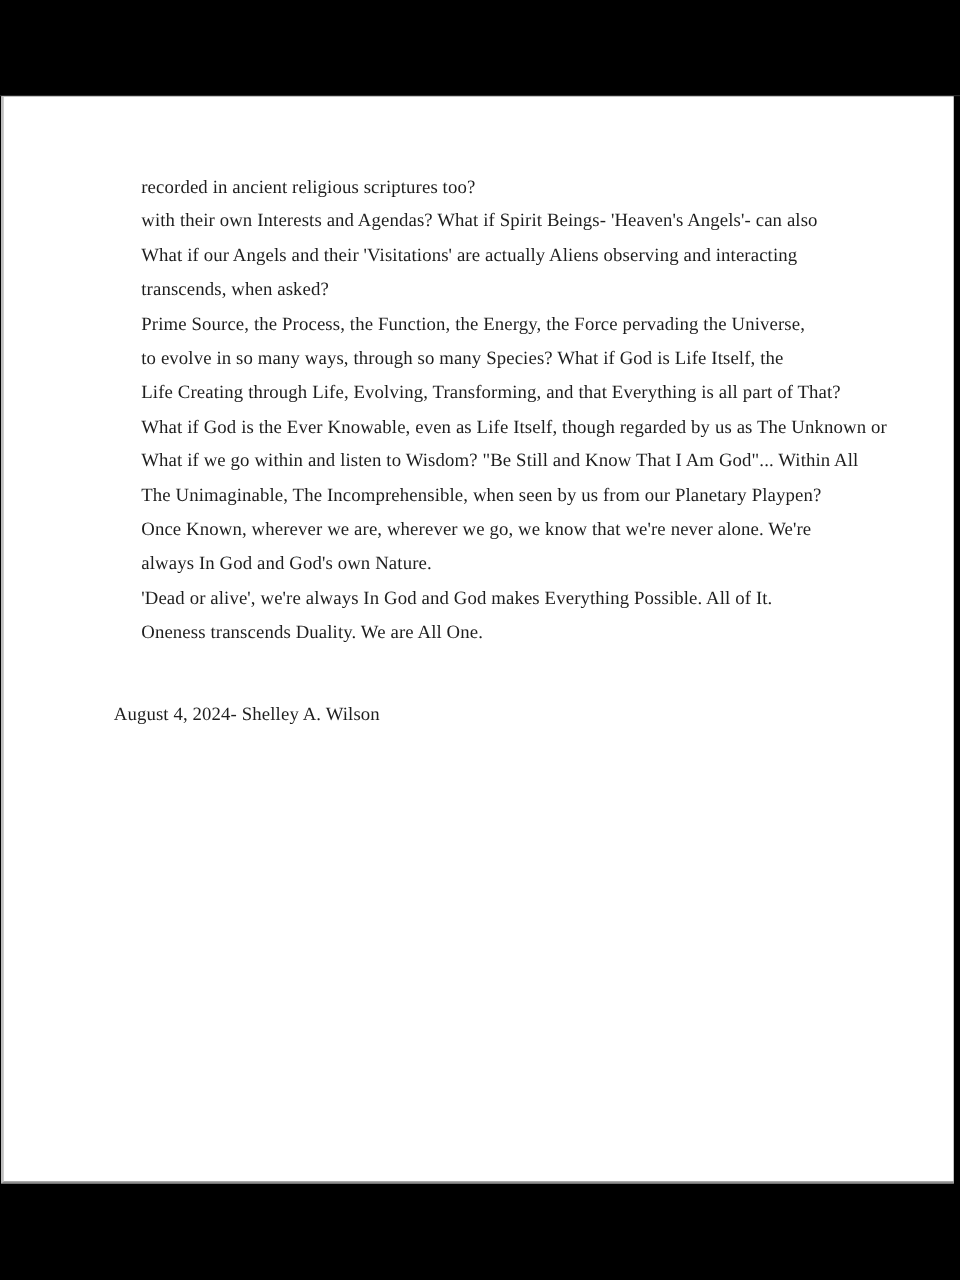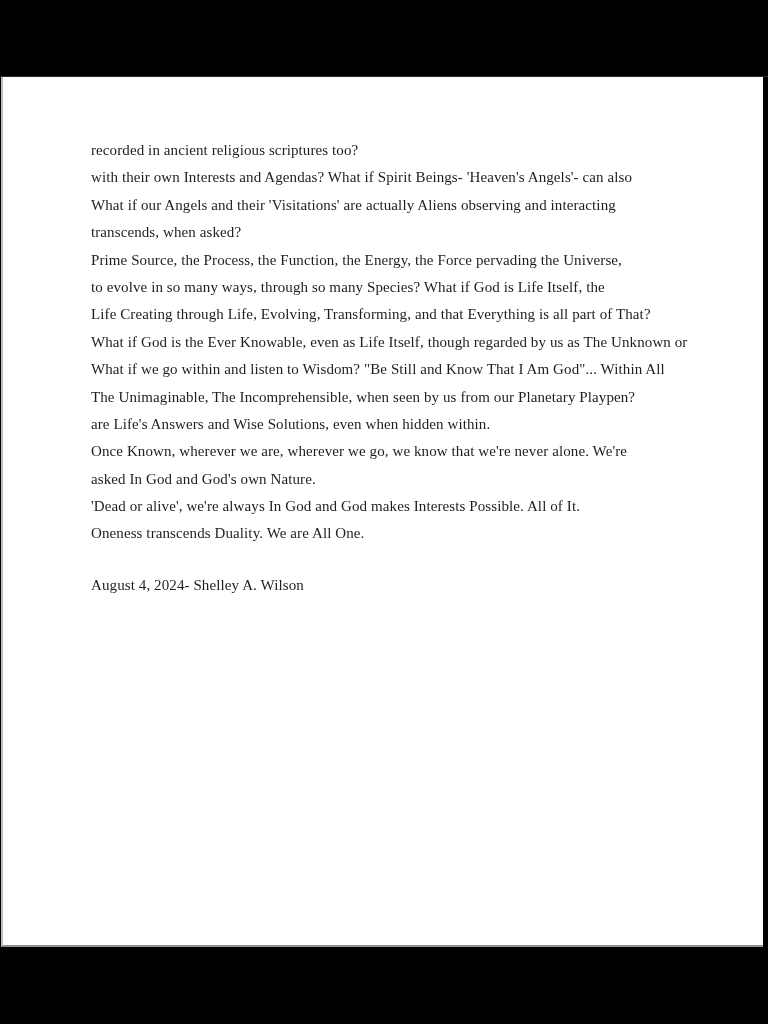--- a/index.html
+++ b/index.html
@@ -37,23 +37,24 @@
     border-bottom: 2px solid var(--page-edge-bottom);
     padding: 60px 36px 0 88px;
     color: var(--text);
     font-size: 15px;
   }
   .text-block .line {
     height: 27.4px;
     line-height: 27.4px;
     white-space: pre;
     letter-spacing: 0.1px;
+    margin-left: 22px;
   }
   .signature {
-    margin-top: 24px;
+    margin-top: 39px;
     height: 27.4px;
     line-height: 27.4px;
     white-space: pre;
     letter-spacing: 0.1px;
   }
 </style>
 </head>
 <body>
 
 <div class="letterbox top"></div>
@@ -63,22 +64,21 @@
       <div class="line">recorded in ancient religious scriptures too?</div>
       <div class="line">with their own Interests and Agendas? What if Spirit Beings- 'Heaven's Angels'- can also</div>
       <div class="line">What if our Angels and their 'Visitations' are actually Aliens observing and interacting</div>
       <div class="line">transcends, when asked?</div>
       <div class="line">Prime Source, the Process, the Function, the Energy, the Force pervading the Universe,</div>
       <div class="line">to evolve in so many ways, through so many Species? What if God is Life Itself, the</div>
       <div class="line">Life Creating through Life, Evolving, Transforming, and that Everything is all part of That?</div>
       <div class="line">What if God is the Ever Knowable, even as Life Itself, though regarded by us as The Unknown or</div>
       <div class="line">What if we go within and listen to Wisdom? "Be Still and Know That I Am God"... Within All</div>
       <div class="line">The Unimaginable, The Incomprehensible, when seen by us from our Planetary Playpen?</div>
-      <div class="line">are Life's Answers and Wise Solutions, even when hidden within.</div>
       <div class="line">Once Known, wherever we are, wherever we go, we know that we're never alone. We're</div>
-      <div class="line">asked In God and God's own Nature.</div>
-      <div class="line">'Dead or alive', we're always In God and God makes Interests Possible. All of It.</div>
+      <div class="line">always In God and God's own Nature.</div>
+      <div class="line">'Dead or alive', we're always In God and God makes Everything Possible. All of It.</div>
       <div class="line">Oneness transcends Duality. We are All One.</div>
     </div>
   <div class="signature">August 4, 2024- Shelley A. Wilson</div>
 </div>
 
 <div class="letterbox bottom"></div>
 
 </body></html>

